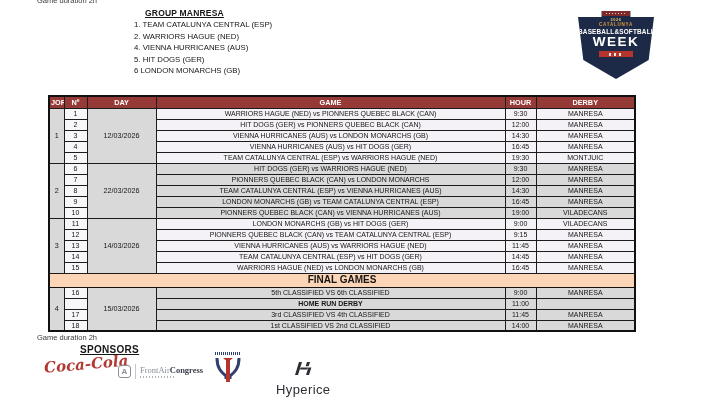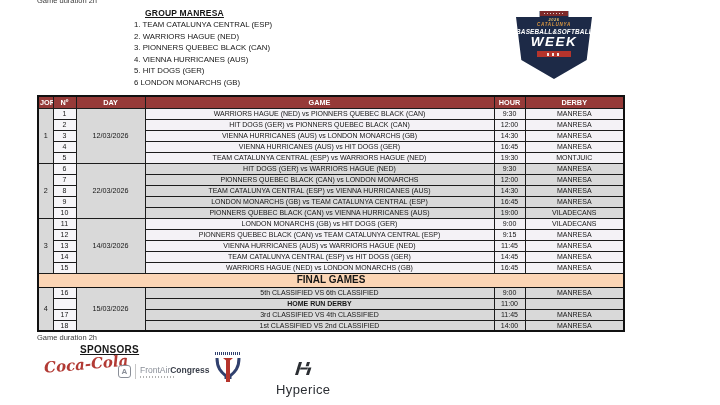--- a/index.html
+++ b/index.html
@@ -16,24 +16,23 @@
   
   .group-title {
     position:absolute; left:145px; top:8px; font-size:8.5px; font-weight:bold;
     text-decoration:underline; letter-spacing:0.2px;
   }
   .team-list { position:absolute; left:134px; top:19px; font-size:7.8px; line-height:11.5px; }
   .team-list div { white-space:nowrap; }
 
   
   .badge {
-    position:absolute; left:516px; top:11px; width:76px; height:68px;
+    position:absolute; left:578px; top:11px; width:76px; height:68px;
     background:#1d2a47; color:#fff; text-align:center;
     clip-path:polygon(31% 0%, 69% 0%, 69% 9%, 100% 9%, 93% 72%, 50% 100%, 7% 72%, 0% 9%, 31% 9%);
-    font-style:italic;
   }
   .badge-tab {
     width:28px; height:5px; margin:0 auto; background:#7e2a2a;
     background-image:repeating-linear-gradient(90deg,#d9cfcf 0 1px,transparent 1px 3px);
     background-size:20px 1px; background-position:4px 2px; background-repeat:no-repeat;
   }
   .badge-year { font-size:4px; font-weight:bold; color:#e8c169; margin-top:1px; letter-spacing:0.5px; }
   .badge-region { font-size:4.5px; font-weight:bold; color:#e09a3f; letter-spacing:0.8px; }
   .badge-line1 { font-size:6.4px; font-weight:bold; letter-spacing:0.2px; margin-top:1px; }
   .badge-line2 { font-size:13.5px; font-weight:bold; letter-spacing:1.5px; line-height:14px; }
@@ -46,21 +45,21 @@
   
   table.sched {
     position:absolute; left:37px; top:95px; width:586px;
     border-collapse:collapse; table-layout:fixed;
     font-size:7px; line-height:1;
   }
   .sched th, .sched td {
     border:1px solid #1c1c1c; text-align:center; vertical-align:middle;
     padding:0 1px; height:11px; overflow:hidden; white-space:nowrap;
   }
-  .sched { border:2px solid #111; }
+  .sched { border:2px solid #111;margin-left:11px; }
   .sched thead th {
     background:#963a38; color:#ffffff; font-weight:bold; font-size:7.3px; height:12px;
   }
   tr.g-light td { background:#f4f2f6; }
   tr.g-shade td { background:#d9d9d9; }
   .sched td.num   { background:#f7f6f9; }
   .sched td.jor, .sched td.day { background:#d9d9d9; font-size:7.2px; }
   tr.group-first td { border-top:1.5px solid #111; }
   tr.banner td {
     background:#fbd5b5; font-weight:bold; font-size:10px; height:14px;
@@ -77,41 +76,40 @@
     position:absolute; left:44px; top:356px; width:66px;
     font-family:"DejaVu Serif", serif; font-style:italic; font-weight:bold;
     font-size:15px; color:#b23a34; transform:rotate(-5deg); white-space:nowrap;
   }
   .logo-frontair { position:absolute; left:118px; top:364px; display:flex; align-items:center; gap:4px; }
   .fa-box {
     width:13px; height:13px; border:1.5px solid #8a8f98; border-radius:3px;
     color:#8a8f98; font-size:8px; font-weight:bold; display:flex; align-items:center; justify-content:center;
   }
   .fa-div { width:1px; height:15px; background:#c6c6c6; }
-  .fa-text { font-size:8.5px; color:#8a8f98; line-height:9px; }
+  .fa-text { font-size:8.5px; color:#8a8f98; line-height:9px;font-family:Liberation Serif, serif; }
   .fa-text b { color:#3a3f4a; }
   .fa-dots { height:2px; width:34px; margin-top:1px;
     background:repeating-linear-gradient(90deg,#b0b0b0 0 1px,transparent 1px 3px); }
 
   .logo-monogram { position:absolute; left:213px; top:352px; width:30px; text-align:center; }
   .mono-micro { height:3px; width:26px; margin:0 auto 1px;
     background:repeating-linear-gradient(90deg,#30406e 0 1px,transparent 1px 2px); }
   .logo-hyperice { position:absolute; left:276px; top:362px; display:flex; align-items:center; gap:7px;flex-direction:column; }
   .hyp-text { font-size:13px; font-weight:500; color:#2b2e33; letter-spacing:0.4px; }
 </style>
 </head>
 <body>
 
 <div class="top-note">Game duration 2h</div>
 
 <div class="group-title">GROUP MANRESA</div>
 <div class="team-list">
   <div>1. TEAM CATALUNYA CENTRAL (ESP)</div>
   <div>2. WARRIORS HAGUE (NED)</div>
-  <div>3. PIONNERS QUEBEC BLACK (CAN)</div>
   <div>4. VIENNA HURRICANES (AUS)</div>
   <div>5. HIT DOGS (GER)</div>
   <div>6 LONDON MONARCHS (GB)</div>
 </div>
 
 <div class="badge">
   <div class="badge-tab"></div>
   <div class="badge-year">2026</div>
   <div class="badge-region">CATALUNYA</div>
   <div class="badge-line1">BASEBALL&amp;SOFTBALL</div>

